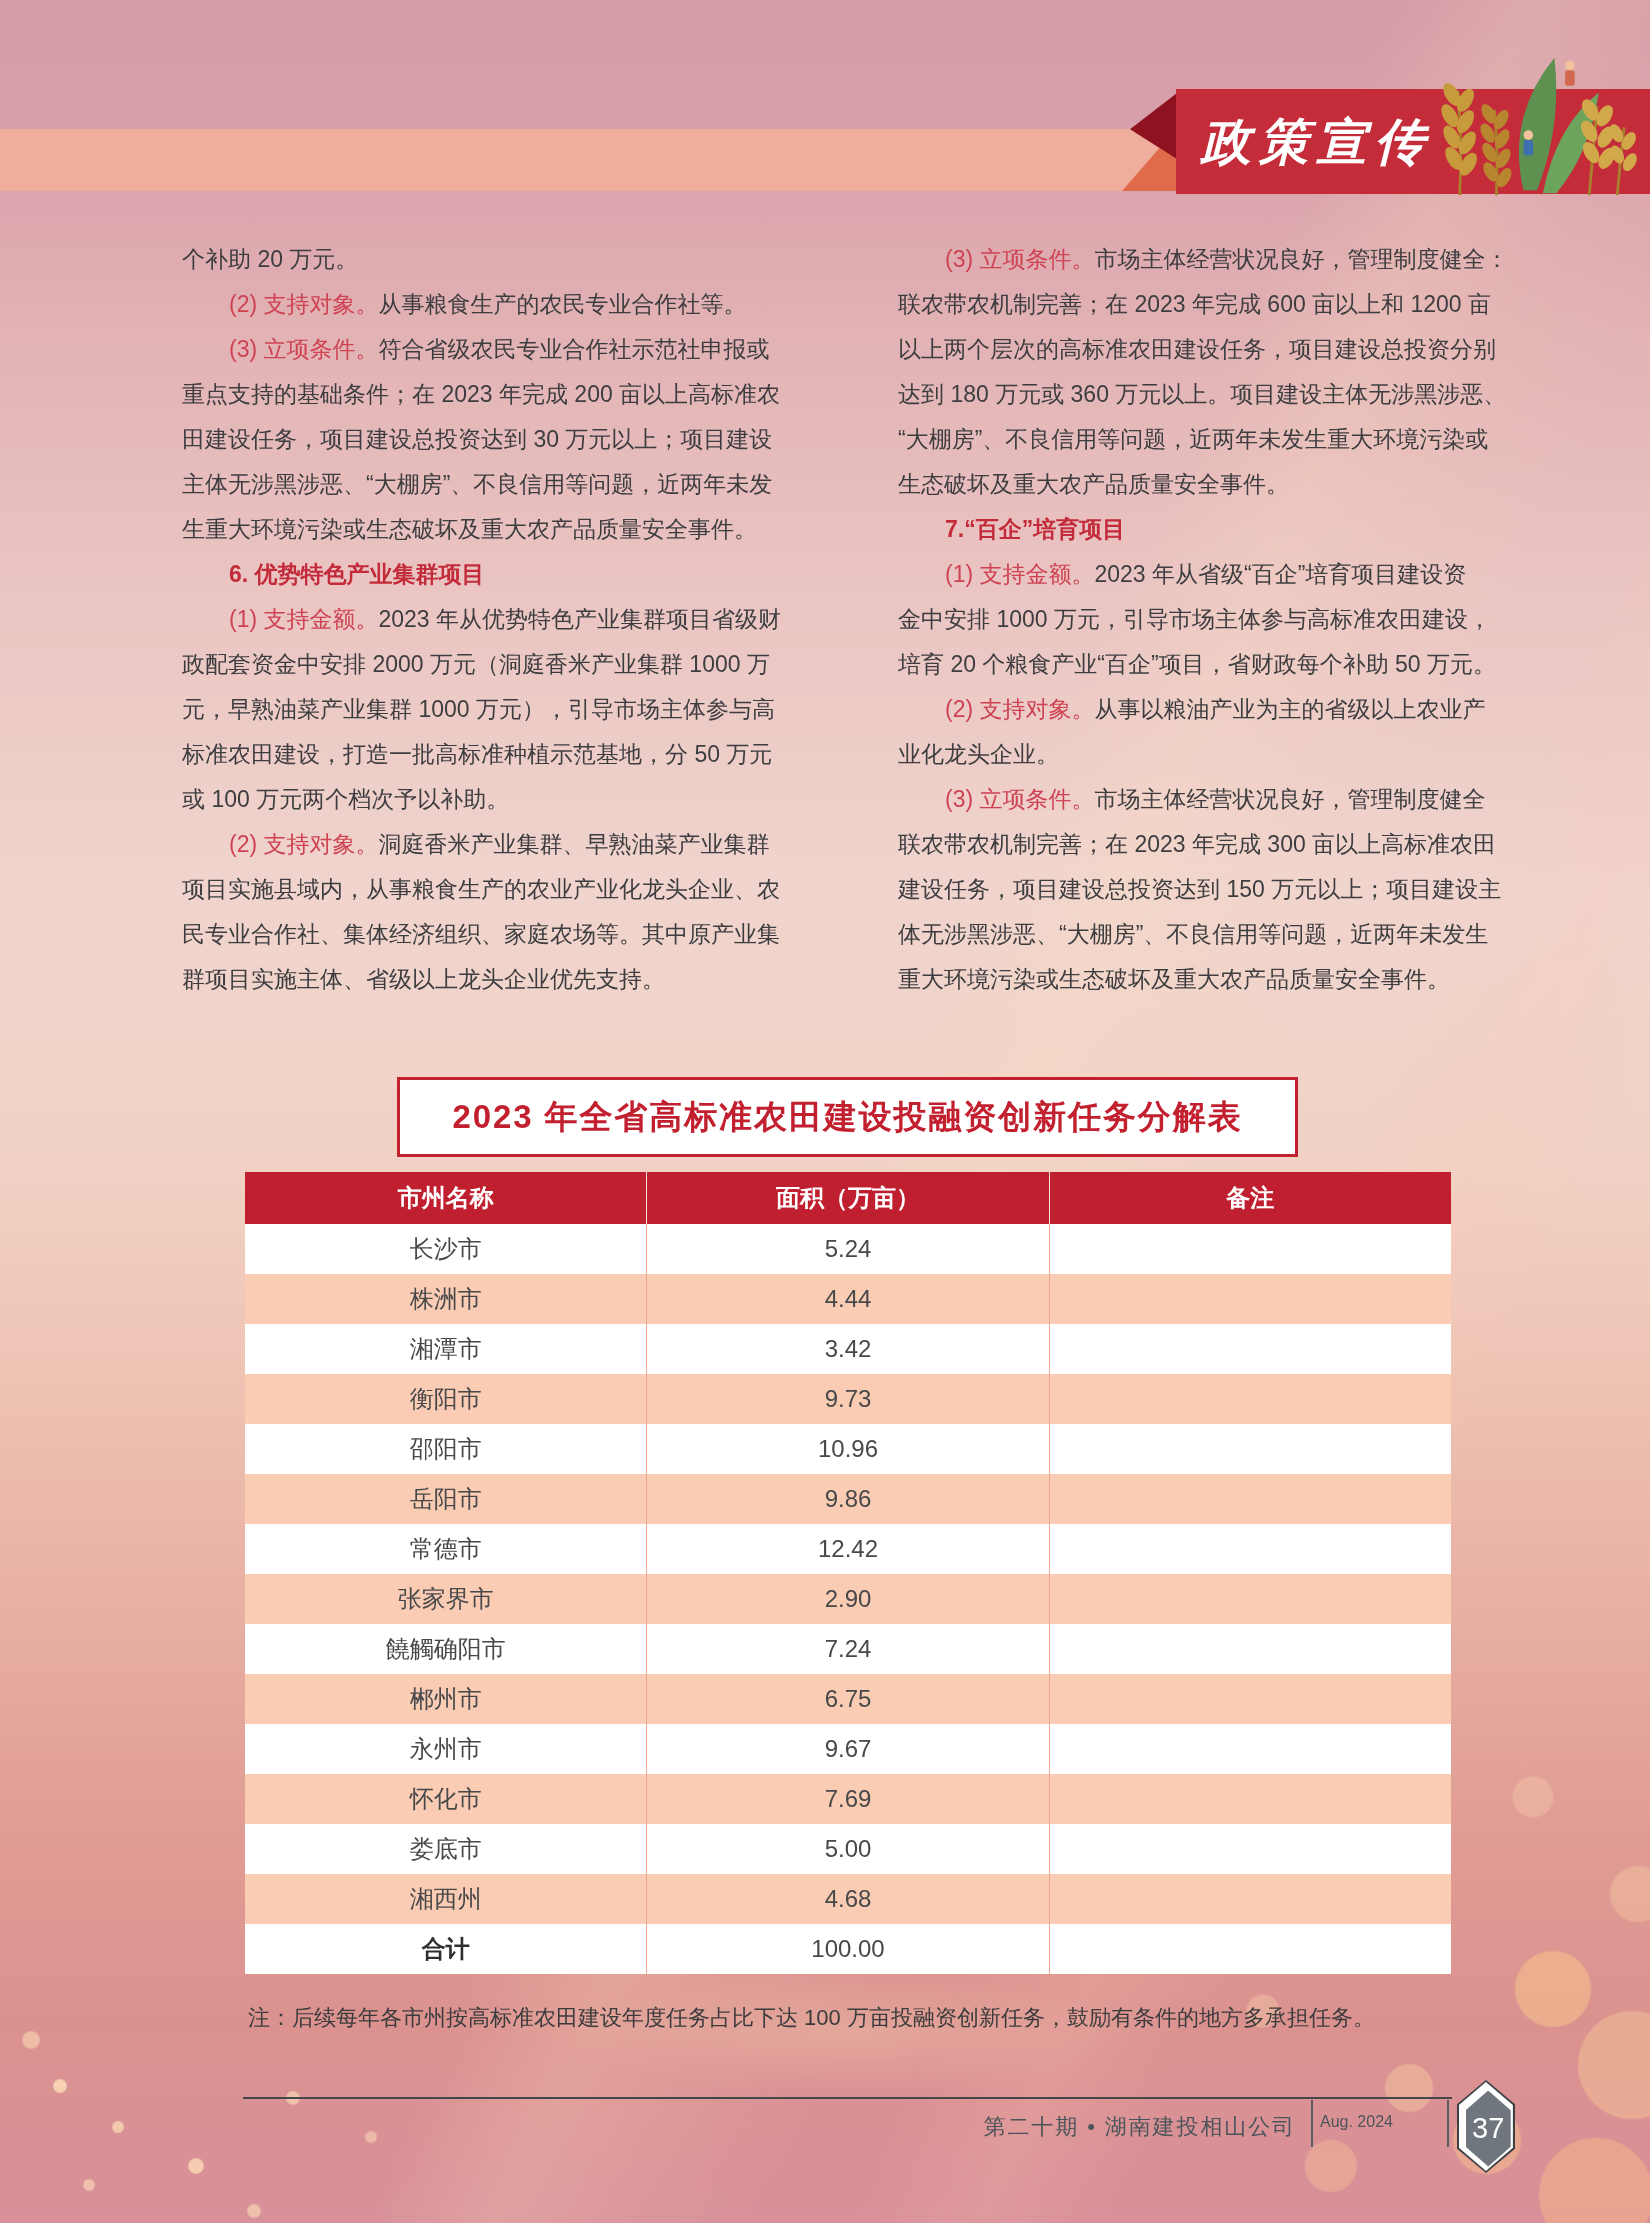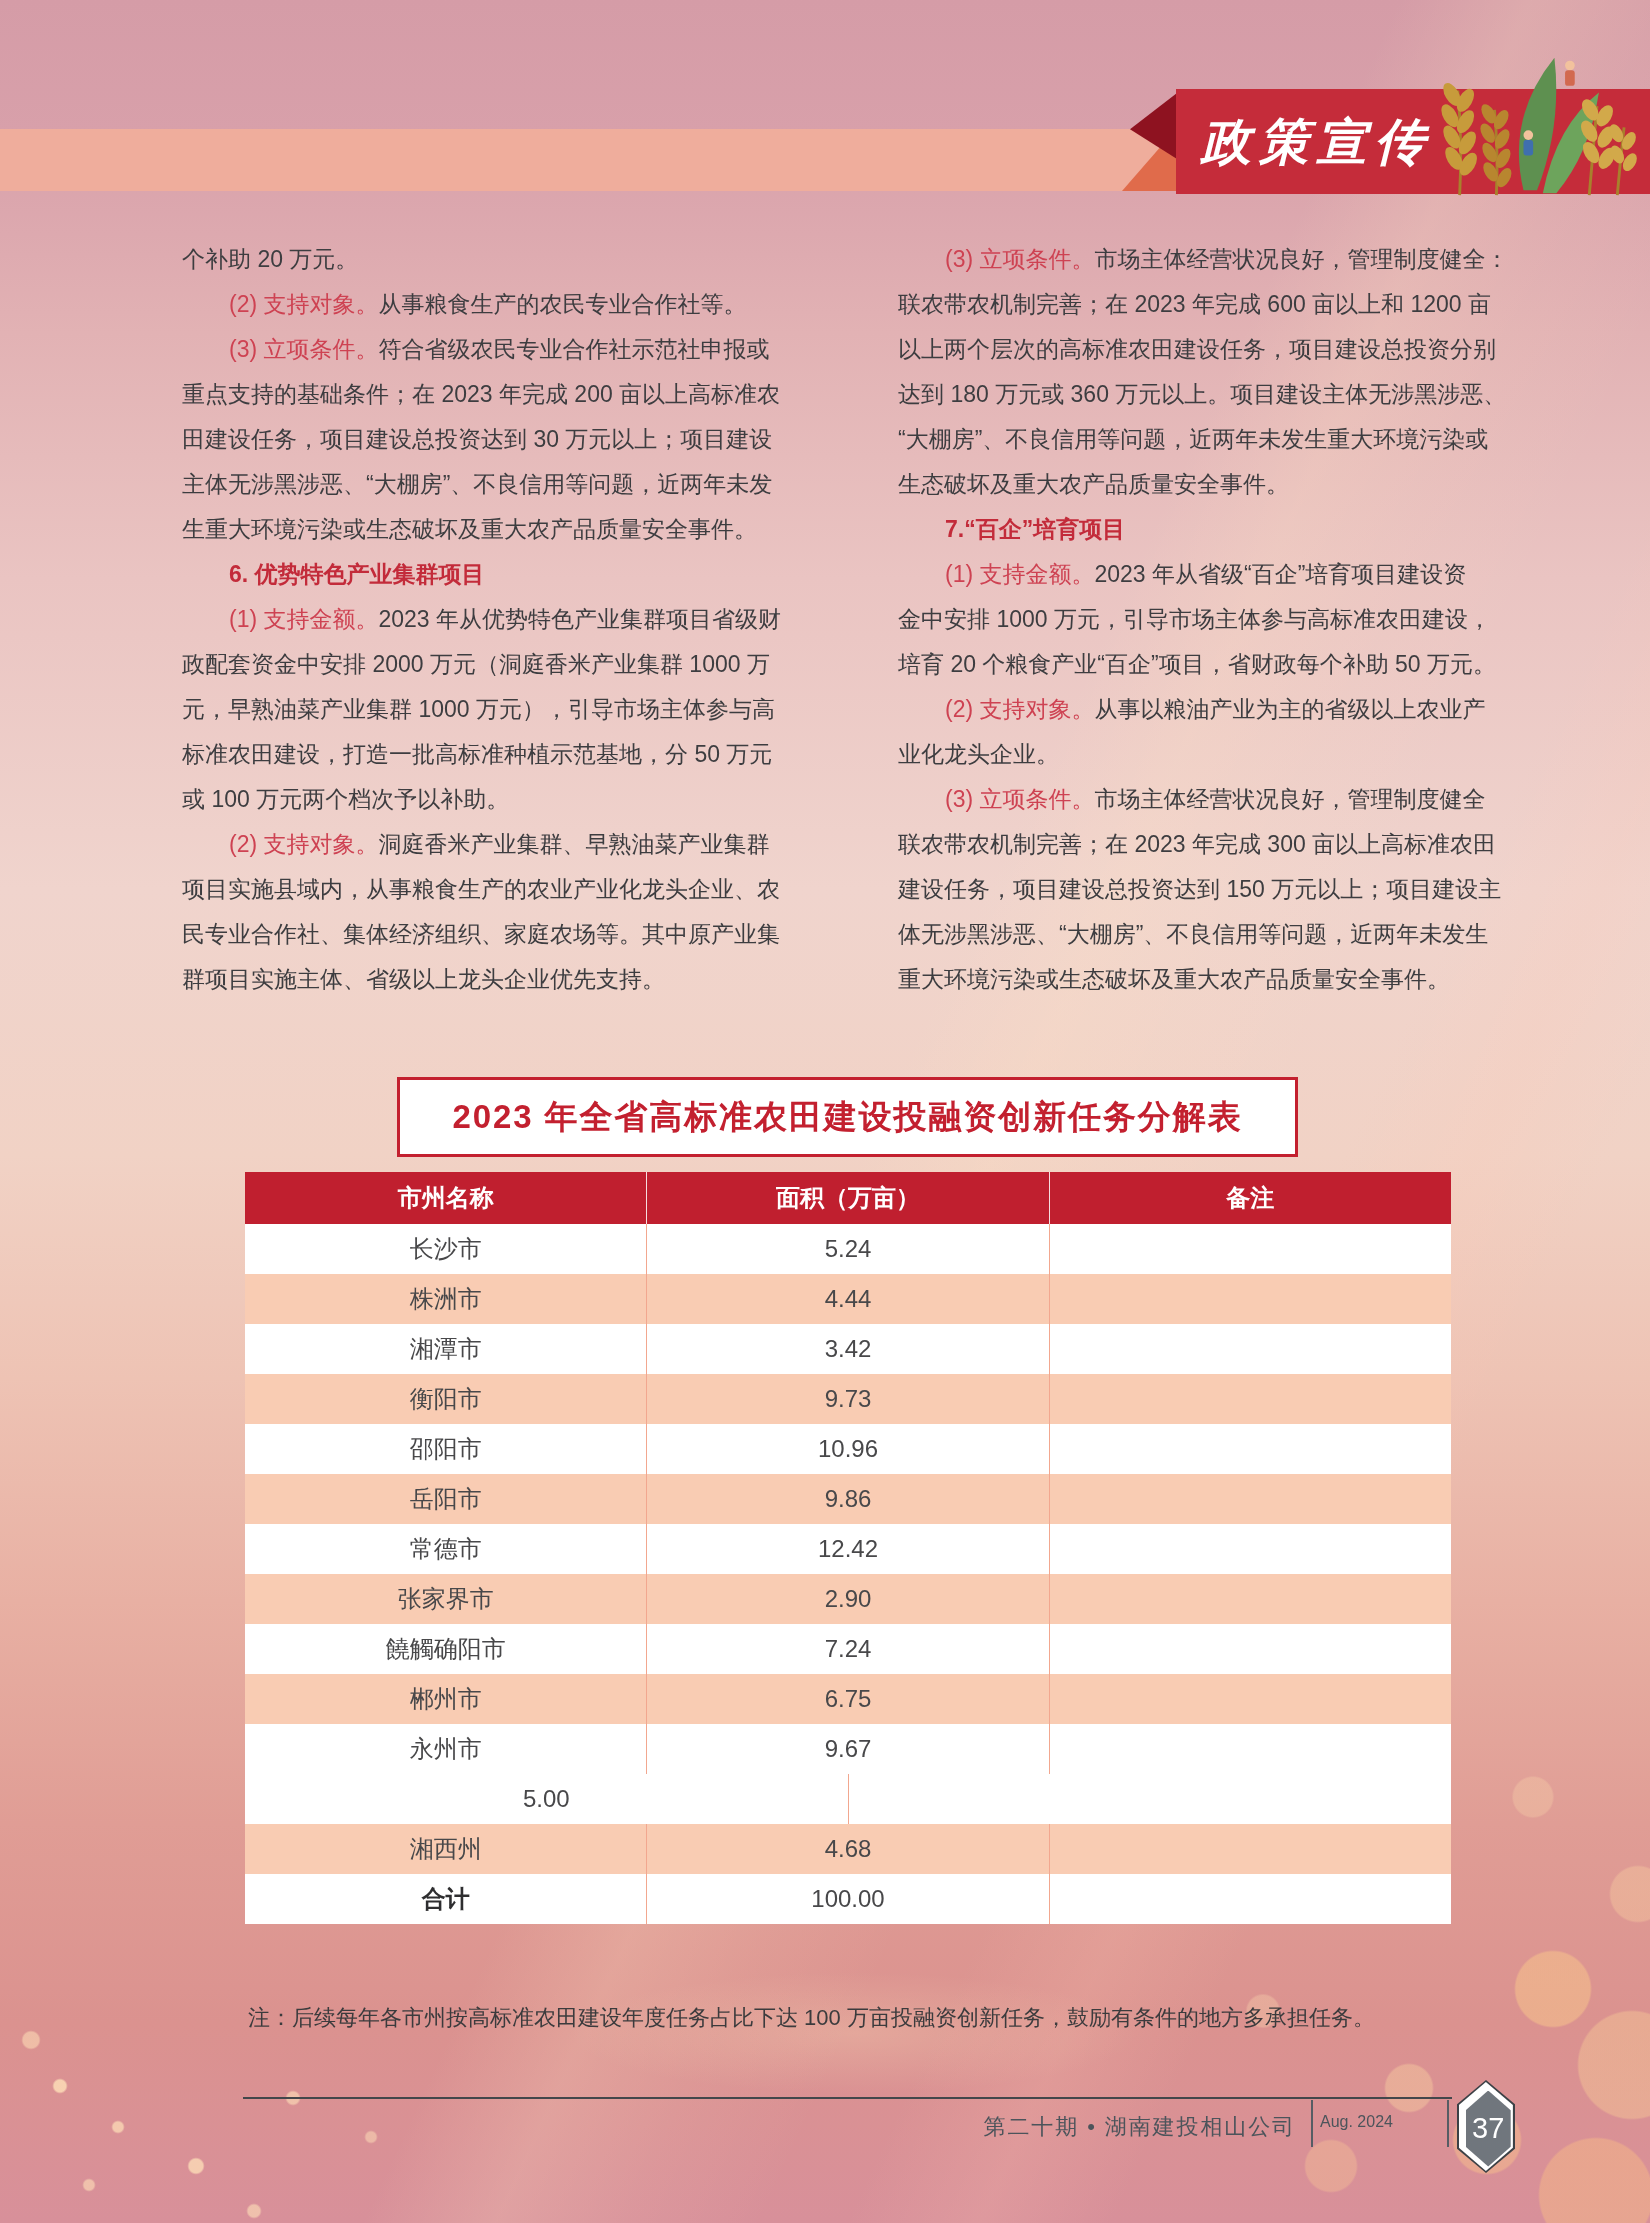--- a/index.html
+++ b/index.html
@@ -235,21 +235,27 @@
         <div class="tbl-row alt">
           <div class="cell c0">郴州市</div>
           <div class="cell c1">6.75</div>
           <div class="cell c2"></div>
         </div>
         <div class="tbl-row">
           <div class="cell c0">永州市</div>
           <div class="cell c1">9.67</div>
           <div class="cell c2"></div>
         </div>
-        <div class="tbl-row">
+        <div class="tbl-row alt">
+          <div class="cell c0">怀化市</div>
+          <div class="cell c1">7.69</div>
+          <div class="cell c2"></div>
+        </div>
+        <div class="tbl-row">
+          <div class="cell c0">娄底市</div>
           <div class="cell c1">5.00</div>
           <div class="cell c2"></div>
         </div>
         <div class="tbl-row alt">
           <div class="cell c0">湘西州</div>
           <div class="cell c1">4.68</div>
           <div class="cell c2"></div>
         </div>
         <div class="tbl-row total-row">
           <div class="cell c0">合计</div>

